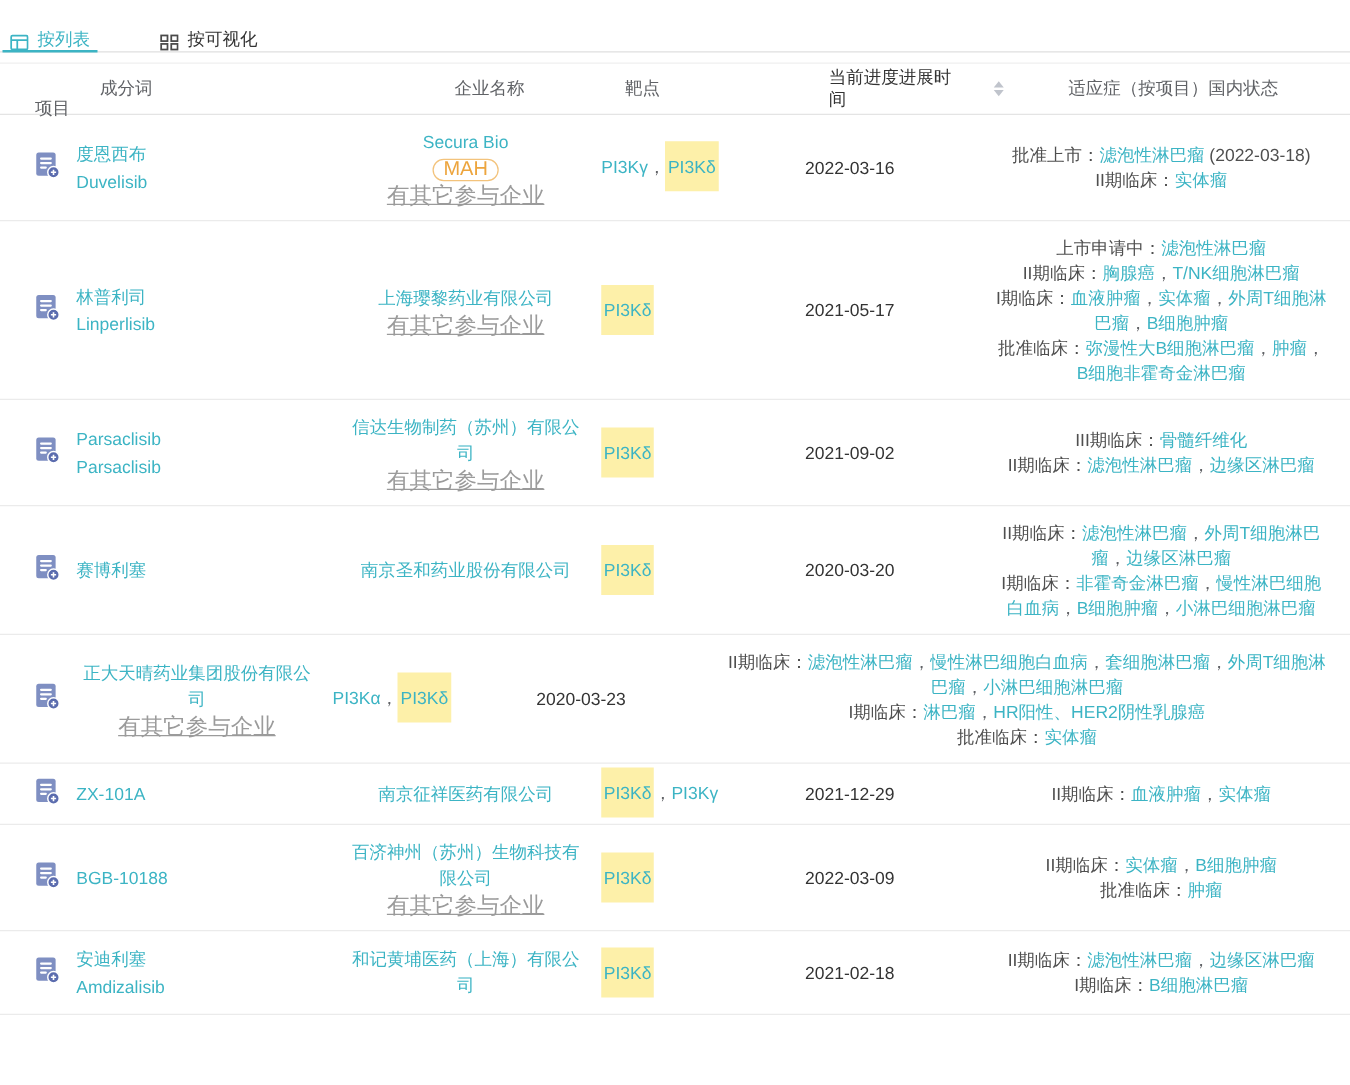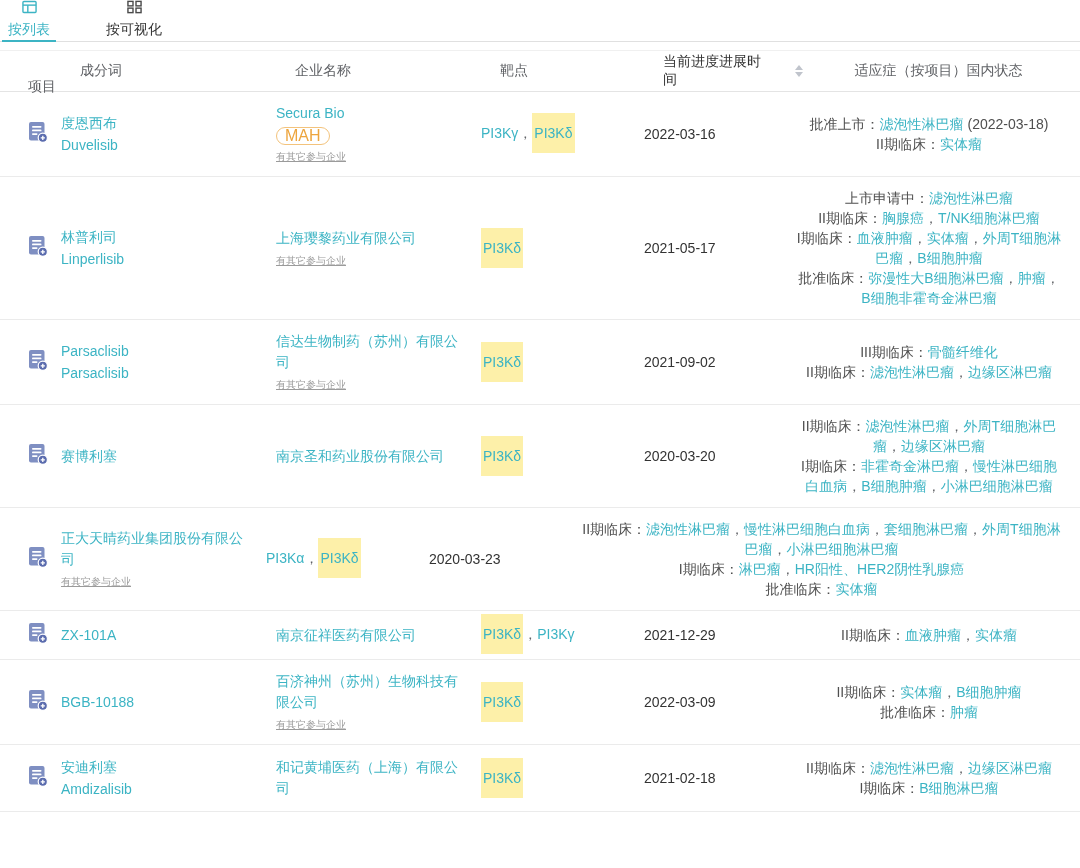--- a/index.html
+++ b/index.html
@@ -12,23 +12,23 @@
   :root {
     --teal:#3cb4c4; --hl:#fdf0a9; --orange:#eda53e;
     --dark:#595959; --slate:#7f8fc2; --border:#ebebeb;
   }
   
   .tabbar {
     display:flex; align-items:stretch; height:42px;
     border-bottom:1px solid #e0e0e0; padding-left:8px;
   }
   .tab {
-    display:flex; align-items:center; gap:7px;
+    display:flex; align-items:flex-end; gap:7px;
     margin-right:56px; position:relative; cursor:pointer;
-    font-size:14px; color:#333;flex-direction:column;
+    font-size:14px; color:#333;
   }
   .tab.active { color:var(--teal); }
   .tab.active::after {
     content:""; position:absolute; left:-6px; right:-6px; bottom:-1px;
     height:2px; background:var(--teal);
   }
   .tab .ticon { display:inline-flex; }
   
   .table { width:1080px; }
   .thead {
@@ -38,42 +38,42 @@
   }
   .trow {
     display:flex; align-items:center;
     border-bottom:1px solid var(--border);
     padding:11px 0; font-size:14px;
   }
   .col { padding-right:12px; }
   .col-project { flex:0 0 52px; padding-left:28px; }
   .thead .col-project { flex:0 0 80px; padding-left:28px;margin-top:31px; }
   .col-name    { flex:0 0 215px; }
-  .col-company { flex:0 0 205px; }
+  .col-company { flex:0 0 205px;text-align:center; }
   .col-target  { flex:0 0 163px; }
   .col-date    { flex:0 0 152px; }
   .col-ind     { flex:1 1 auto; padding-right:18px;text-align:center; }
   .thead .col-name{flex:0 0 215px;} 
   .thead .col-date{ display:flex; align-items:center; gap:23px; }
   
   .sort { display:inline-flex; flex-direction:column; gap:2px; cursor:pointer; }
   .sort i { width:0; height:0; border-left:4px solid transparent; border-right:4px solid transparent; display:block; }
   .sort .up   { border-bottom:5px solid #c0c4cc; }
   .sort .down { border-top:5px solid #c0c4cc; }
   
   .proj-icon { display:inline-block; cursor:pointer; line-height:0; }
   .name-cn,.name-en { color:var(--teal); line-height:22px; cursor:pointer; }
   .company-name { color:var(--teal); line-height:21px; cursor:pointer; }
   .company-badge {
     display:inline-block; margin-top:3px; color:var(--orange);
     border:1px solid #f3c37c; border-radius:10px; font-size:16px;
     line-height:16px; padding:0 8px;
   }
   .company-note {
-    margin-top:3px; color:#9b9b9b; font-size:10px;
+    margin-top:3px; color:#9b9b9b; font-size:18px;
     text-decoration:underline; cursor:pointer; line-height:17px;
   }
   .target-link { color:var(--teal); cursor:pointer; }
   .target-link.hl { background:var(--hl); padding:12px 2px; }
   .sep { color:#606266; }
   .col-date { color:#333; }
   .ind-line { line-height:20px; color:#4f4f4f; }
   .ind-label { color:#4f4f4f; }
   .disease-link { color:var(--teal); cursor:pointer; }
   .ind-note { color:#4f4f4f; }

